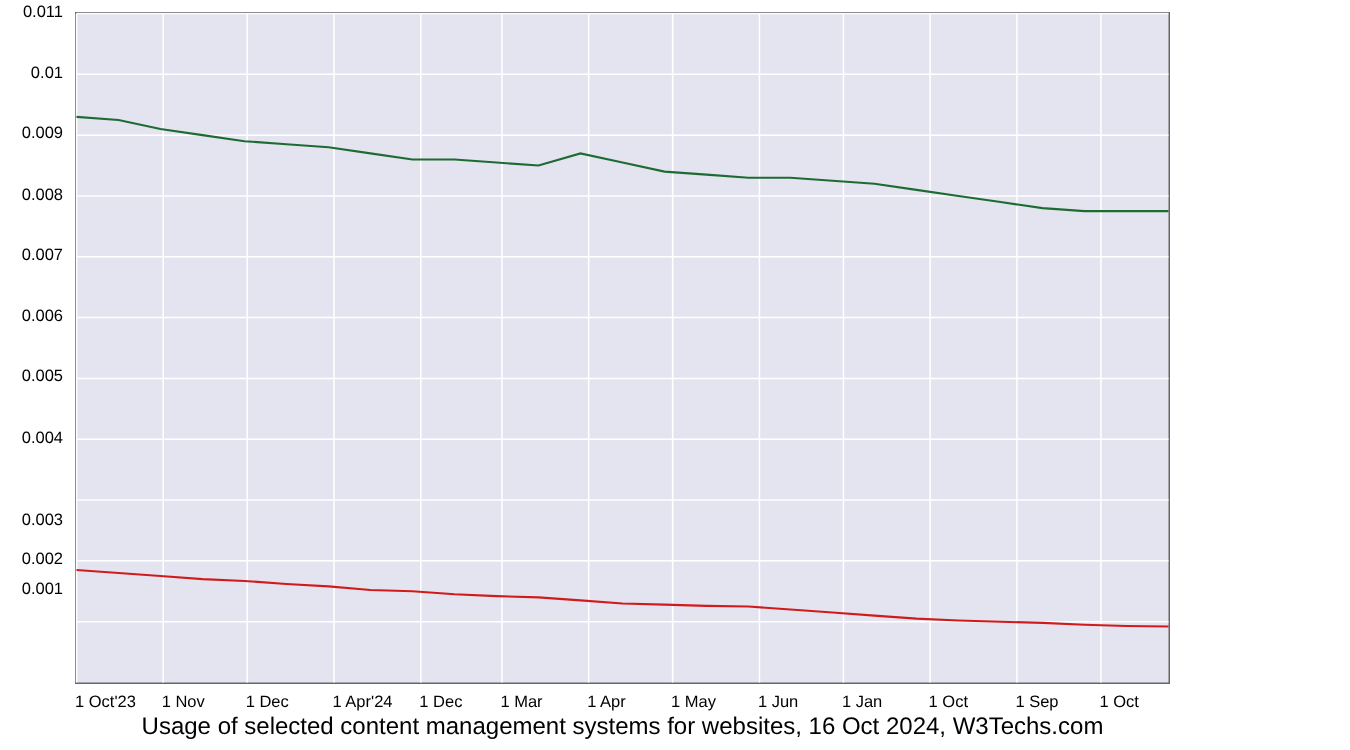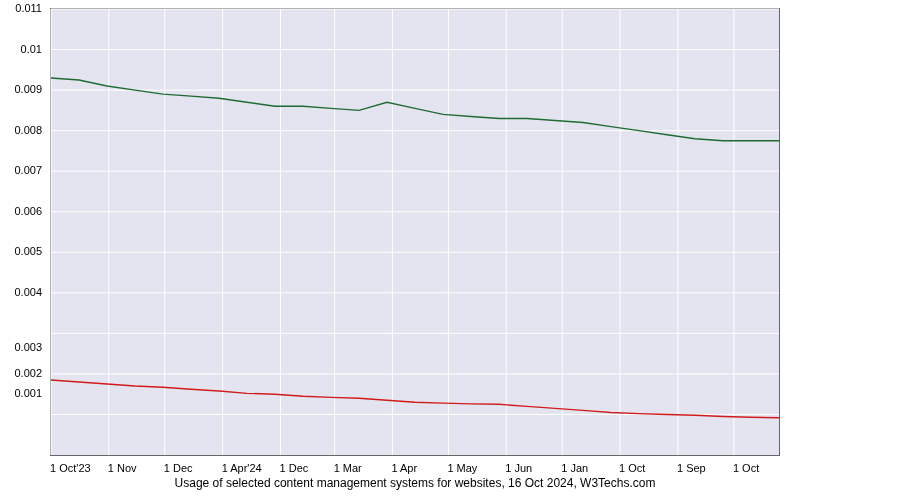--- a/index.html
+++ b/index.html
@@ -70,21 +70,21 @@
     transform: translateX(0);
     font-size: 11px;
     white-space: nowrap;
   }
   .caption {
     position: absolute;
     left: 50px;
     top: 476px;
     width: 730px;
     text-align: center;
-    font-size: 12px;
+    font-size: 16px;
   }
   .legend {
     position: absolute;
     left: 790px;
     top: 8px;
     font-size: 12px;
   }
   .legend-item {
     display: flex;
     align-items: center;

